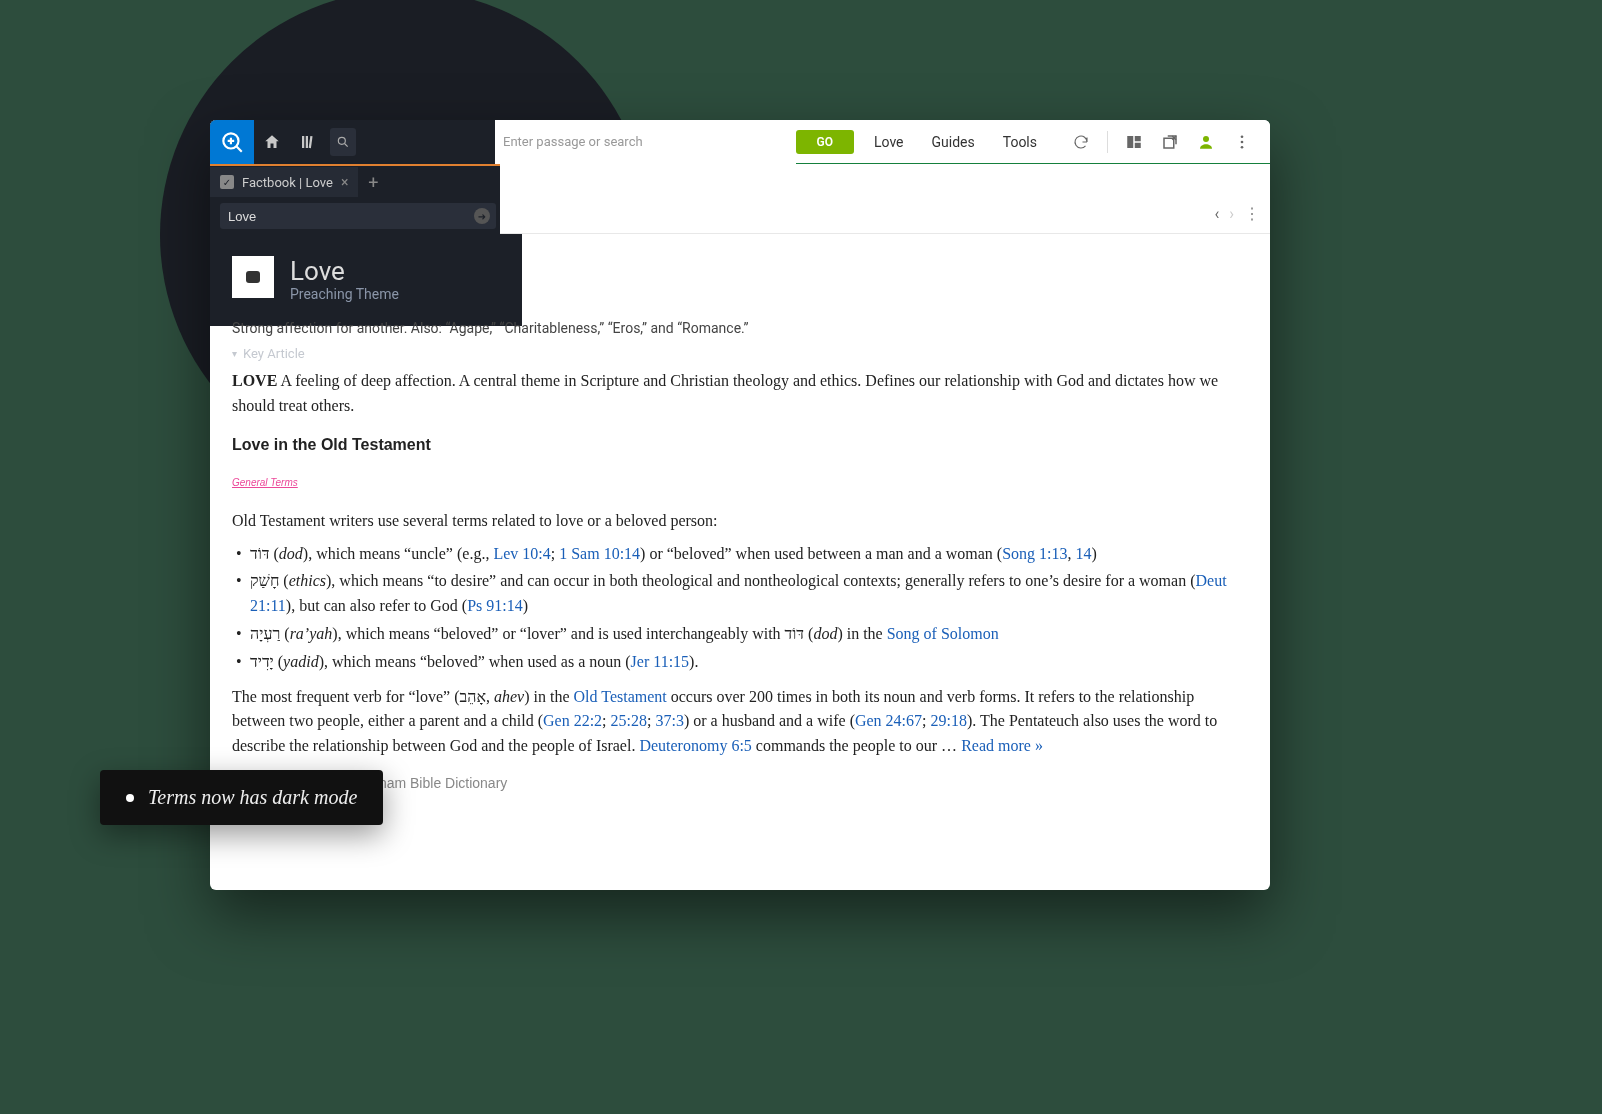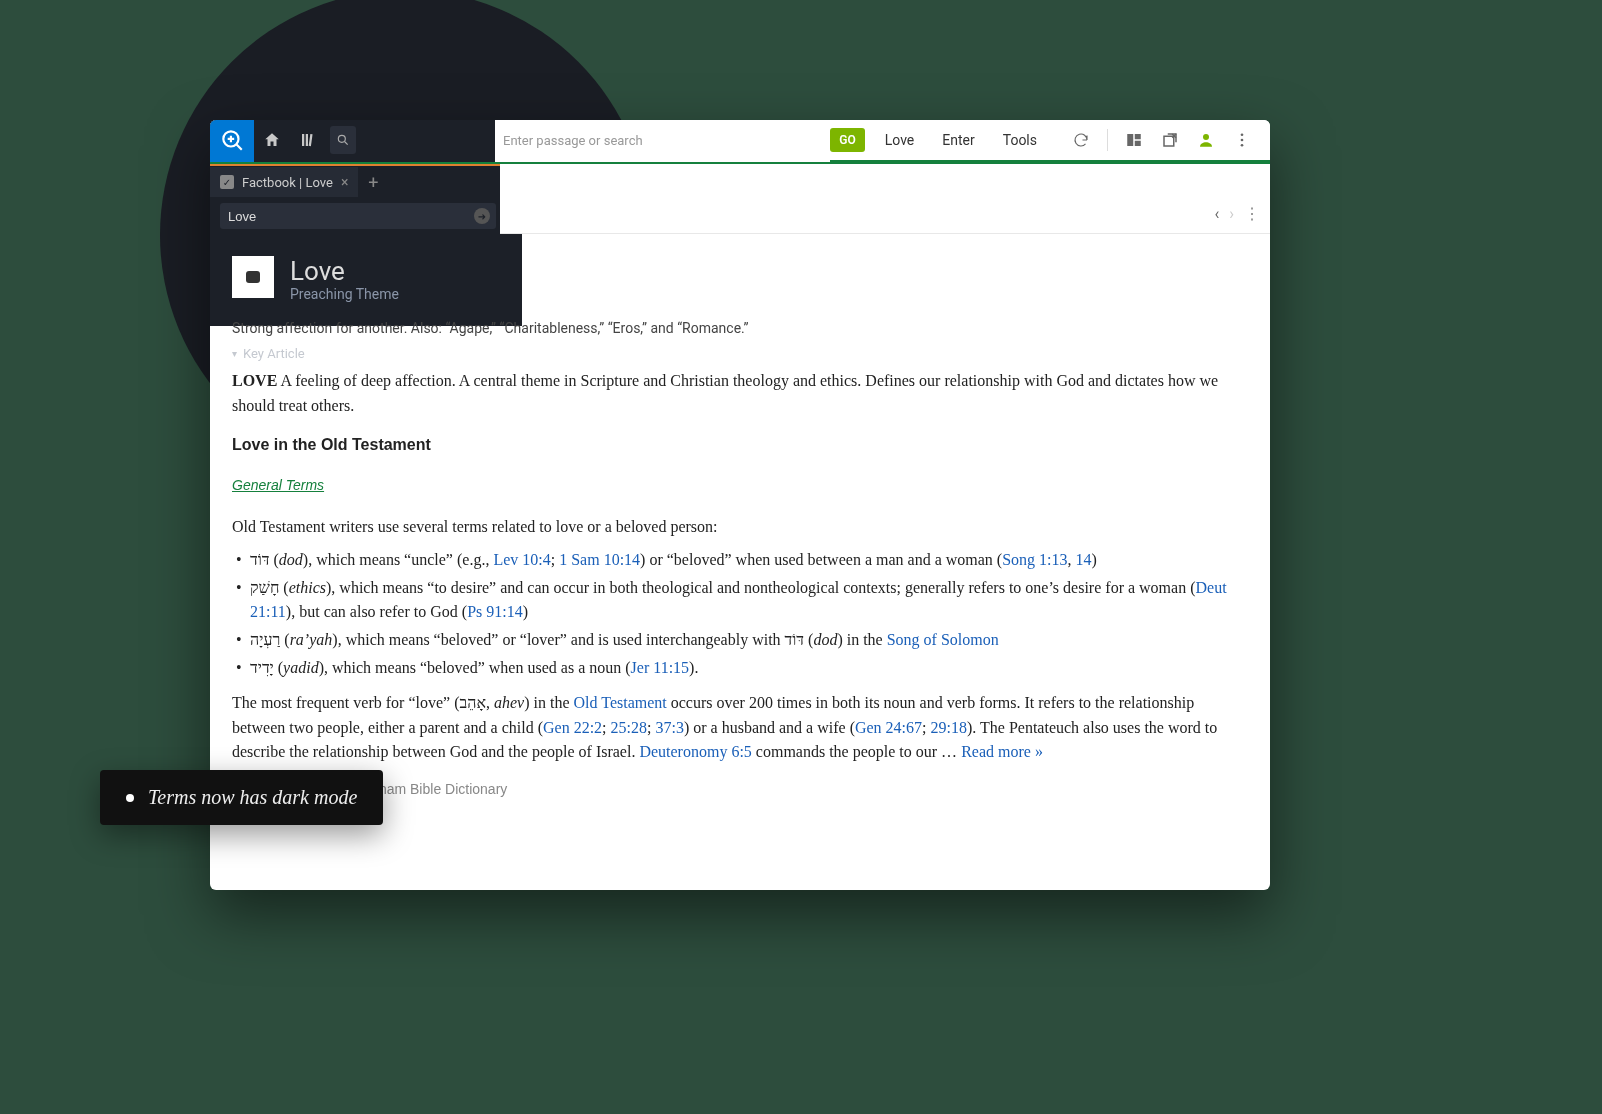--- a/index.html
+++ b/index.html
@@ -31,21 +31,21 @@
     border-radius: 6px;
     box-shadow: 0 25px 60px rgba(0,0,0,0.5);
     overflow: hidden;
     z-index: 2;
   }
   .toolbar {
     height: 44px;
     display: flex;
     align-items: center;
     background: #fff;
-    border-bottom: 4px solid #15803d;
+    border-bottom: 1px solid #15803d;
     position: relative;
   }
   .toolbar-dark {
     background: #1c2028;
     height: 44px;
     display: flex;
     align-items: center;
     width: 285px;
     flex-shrink: 0;
   }
@@ -87,21 +87,21 @@
     color: #999;
     font-size: 13px;
     height: 44px;
     background: #fff;
   }
   .go-btn {
     background: #7db500;
     color: #fff;
     font-size: 12px;
     font-weight: 600;
-    padding: 5px 9px;
+    padding: 5px 21px;
     border-radius: 3px;
     margin-right: 20px;
     cursor: pointer;
   }
   .menu-item {
     font-size: 14px;
     color: #333;
     margin-right: 28px;
     cursor: pointer;
   }
@@ -276,22 +276,22 @@
   .article h3 {
     font-family: -apple-system, sans-serif;
     font-size: 16px;
     font-weight: 700;
     margin: 14px 0 8px 0;
   }
   .article h4 {
     font-family: -apple-system, sans-serif;
     font-style: italic;
     font-weight: 400;
-    font-size: 14px;
-    color: #15803d;
+    font-size: 10px;
+    color: #ec4899;
     margin: 18px 0;
     text-decoration: underline;
   }
   .article ul { list-style: none; margin: 8px 0; }
   .article li { padding-left: 18px; position: relative; margin: 3px 0; }
   .article li::before { content: '•'; position: absolute; left: 4px; }
   .heb { font-family: 'Times New Roman', serif; }
   .ital { font-style: italic; }
   .link { color: #1a5fb8; cursor: pointer; }
   .readmore { color: #1a5fb8; cursor: pointer; }
@@ -382,21 +382,21 @@
             <circle cx="10" cy="10" r="6"></circle>
             <line x1="15" y1="15" x2="20" y2="20"></line>
           </svg>
       </div>
     </div>
     <div class="search-placeholder-area">
       <span>Enter passage or search</span>
     </div>
     <div class="go-btn">GO</div>
     <div class="menu-item">Love</div>
-    <div class="menu-item">Enter</div>
+    <div class="menu-item">Guides</div>
     <div class="menu-item">Tools</div>
     <div class="toolbar-right">
       <div class="tr-icon">
         <svg viewBox="0 0 24 24" fill="none" stroke="currentColor" stroke-width="1.5">
             <path d="M20 12a8 8 0 10-2 5.3M20 12V6m0 6h-6"></path>
           </svg>
       </div>
       <div class="tr-divider"></div>
       <div class="tr-icon">
         <svg viewBox="0 0 24 24" fill="currentColor">

